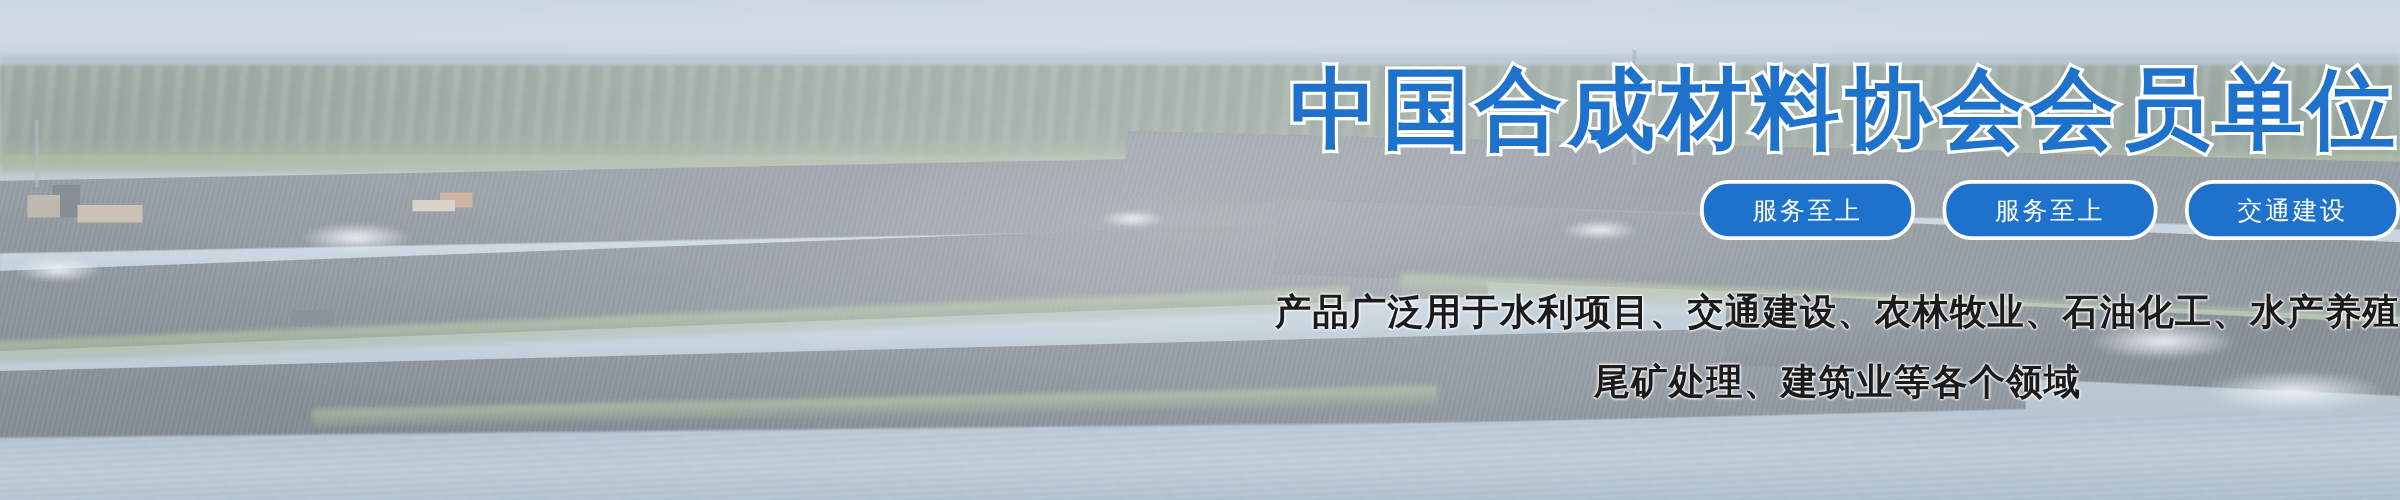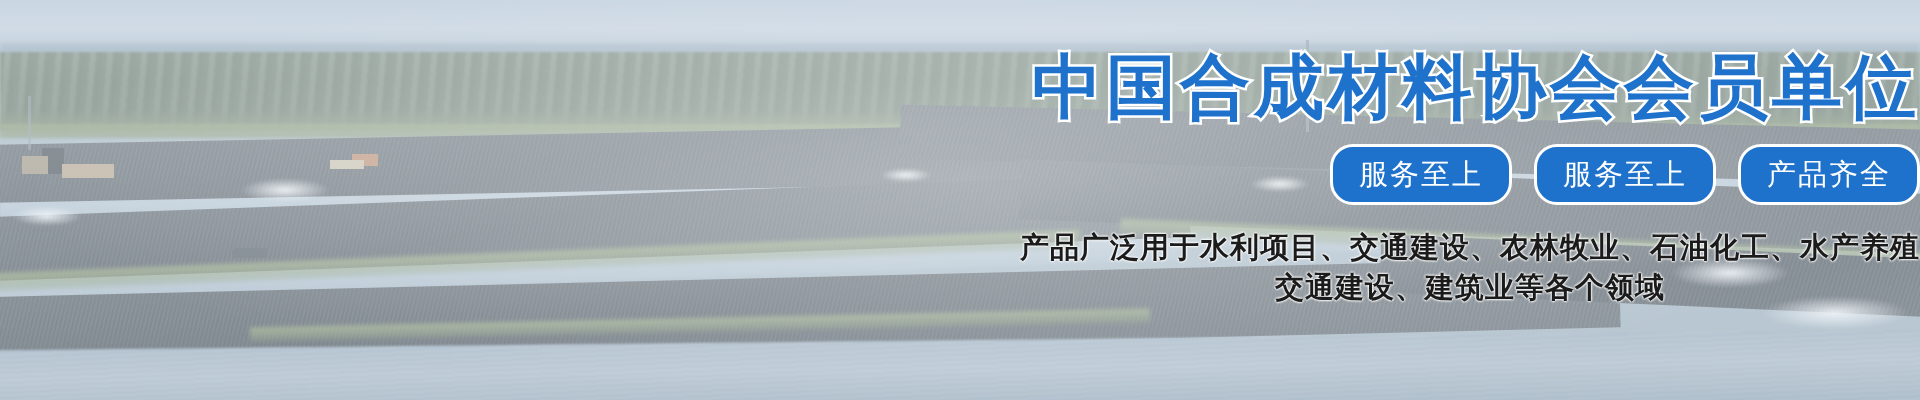--- a/index.html
+++ b/index.html
@@ -249,50 +249,50 @@
   }
 
   .pill-row {
     margin-top: 22px;
     display: flex;
     gap: 22px;
   }
 
   .pill {
     min-width: 172px;
-    height: 61px;
+    height: 48px;
     padding: 0 26px;
     border-radius: 23px;
     background: #1e72cc;
     border: 3px solid #ffffff;
     box-sizing: border-box;
     display: flex;
     align-items: center;
     justify-content: center;
     color: #ffffff;
-    font-size: 29px;
+    font-size: 20px;
     letter-spacing: 2px;
     white-space: nowrap;
   }
 
   .subtext {
     margin-top: 22px;
     text-align: center;
     color: #1b1b1b;
     font-size: 29px;
     line-height: 1.38;
     letter-spacing: 1px;
     font-weight: bold;
     text-shadow:
        1px 0 2px rgba(255,255,255,.75),
       -1px 0 2px rgba(255,255,255,.75),
        0 1px 2px rgba(255,255,255,.75),
        0 -1px 2px rgba(255,255,255,.75);
   }
-  .subtext div { white-space: nowrap; }
+  .subtext div { white-space: nowrap; margin-top: 16px; }
 </style>
 </head>
 <body>
 
 <div class="banner">
 
   <div class="bg">
     <div class="bg-sky"></div>
     <div class="bg-sea"></div>
     <div class="bg-trees"></div>
@@ -340,22 +340,22 @@
     <div class="bg-vignette"></div>
   </div>
 
   <div class="content">
 
     <div class="headline">中国合成材料协会会员单位</div>
 
     <div class="pill-row">
       <div class="pill">服务至上</div>
       <div class="pill">服务至上</div>
-      <div class="pill">产品齐全</div>
+      <div class="pill">交通建设</div>
     </div>
 
     <div class="subtext">
       <div>产品广泛用于水利项目、交通建设、农林牧业、石油化工、水产养殖</div>
-      <div>交通建设、建筑业等各个领域</div>
+      <div>尾矿处理、建筑业等各个领域</div>
     </div>
 
   </div>
 </div>
 
 </body></html>

